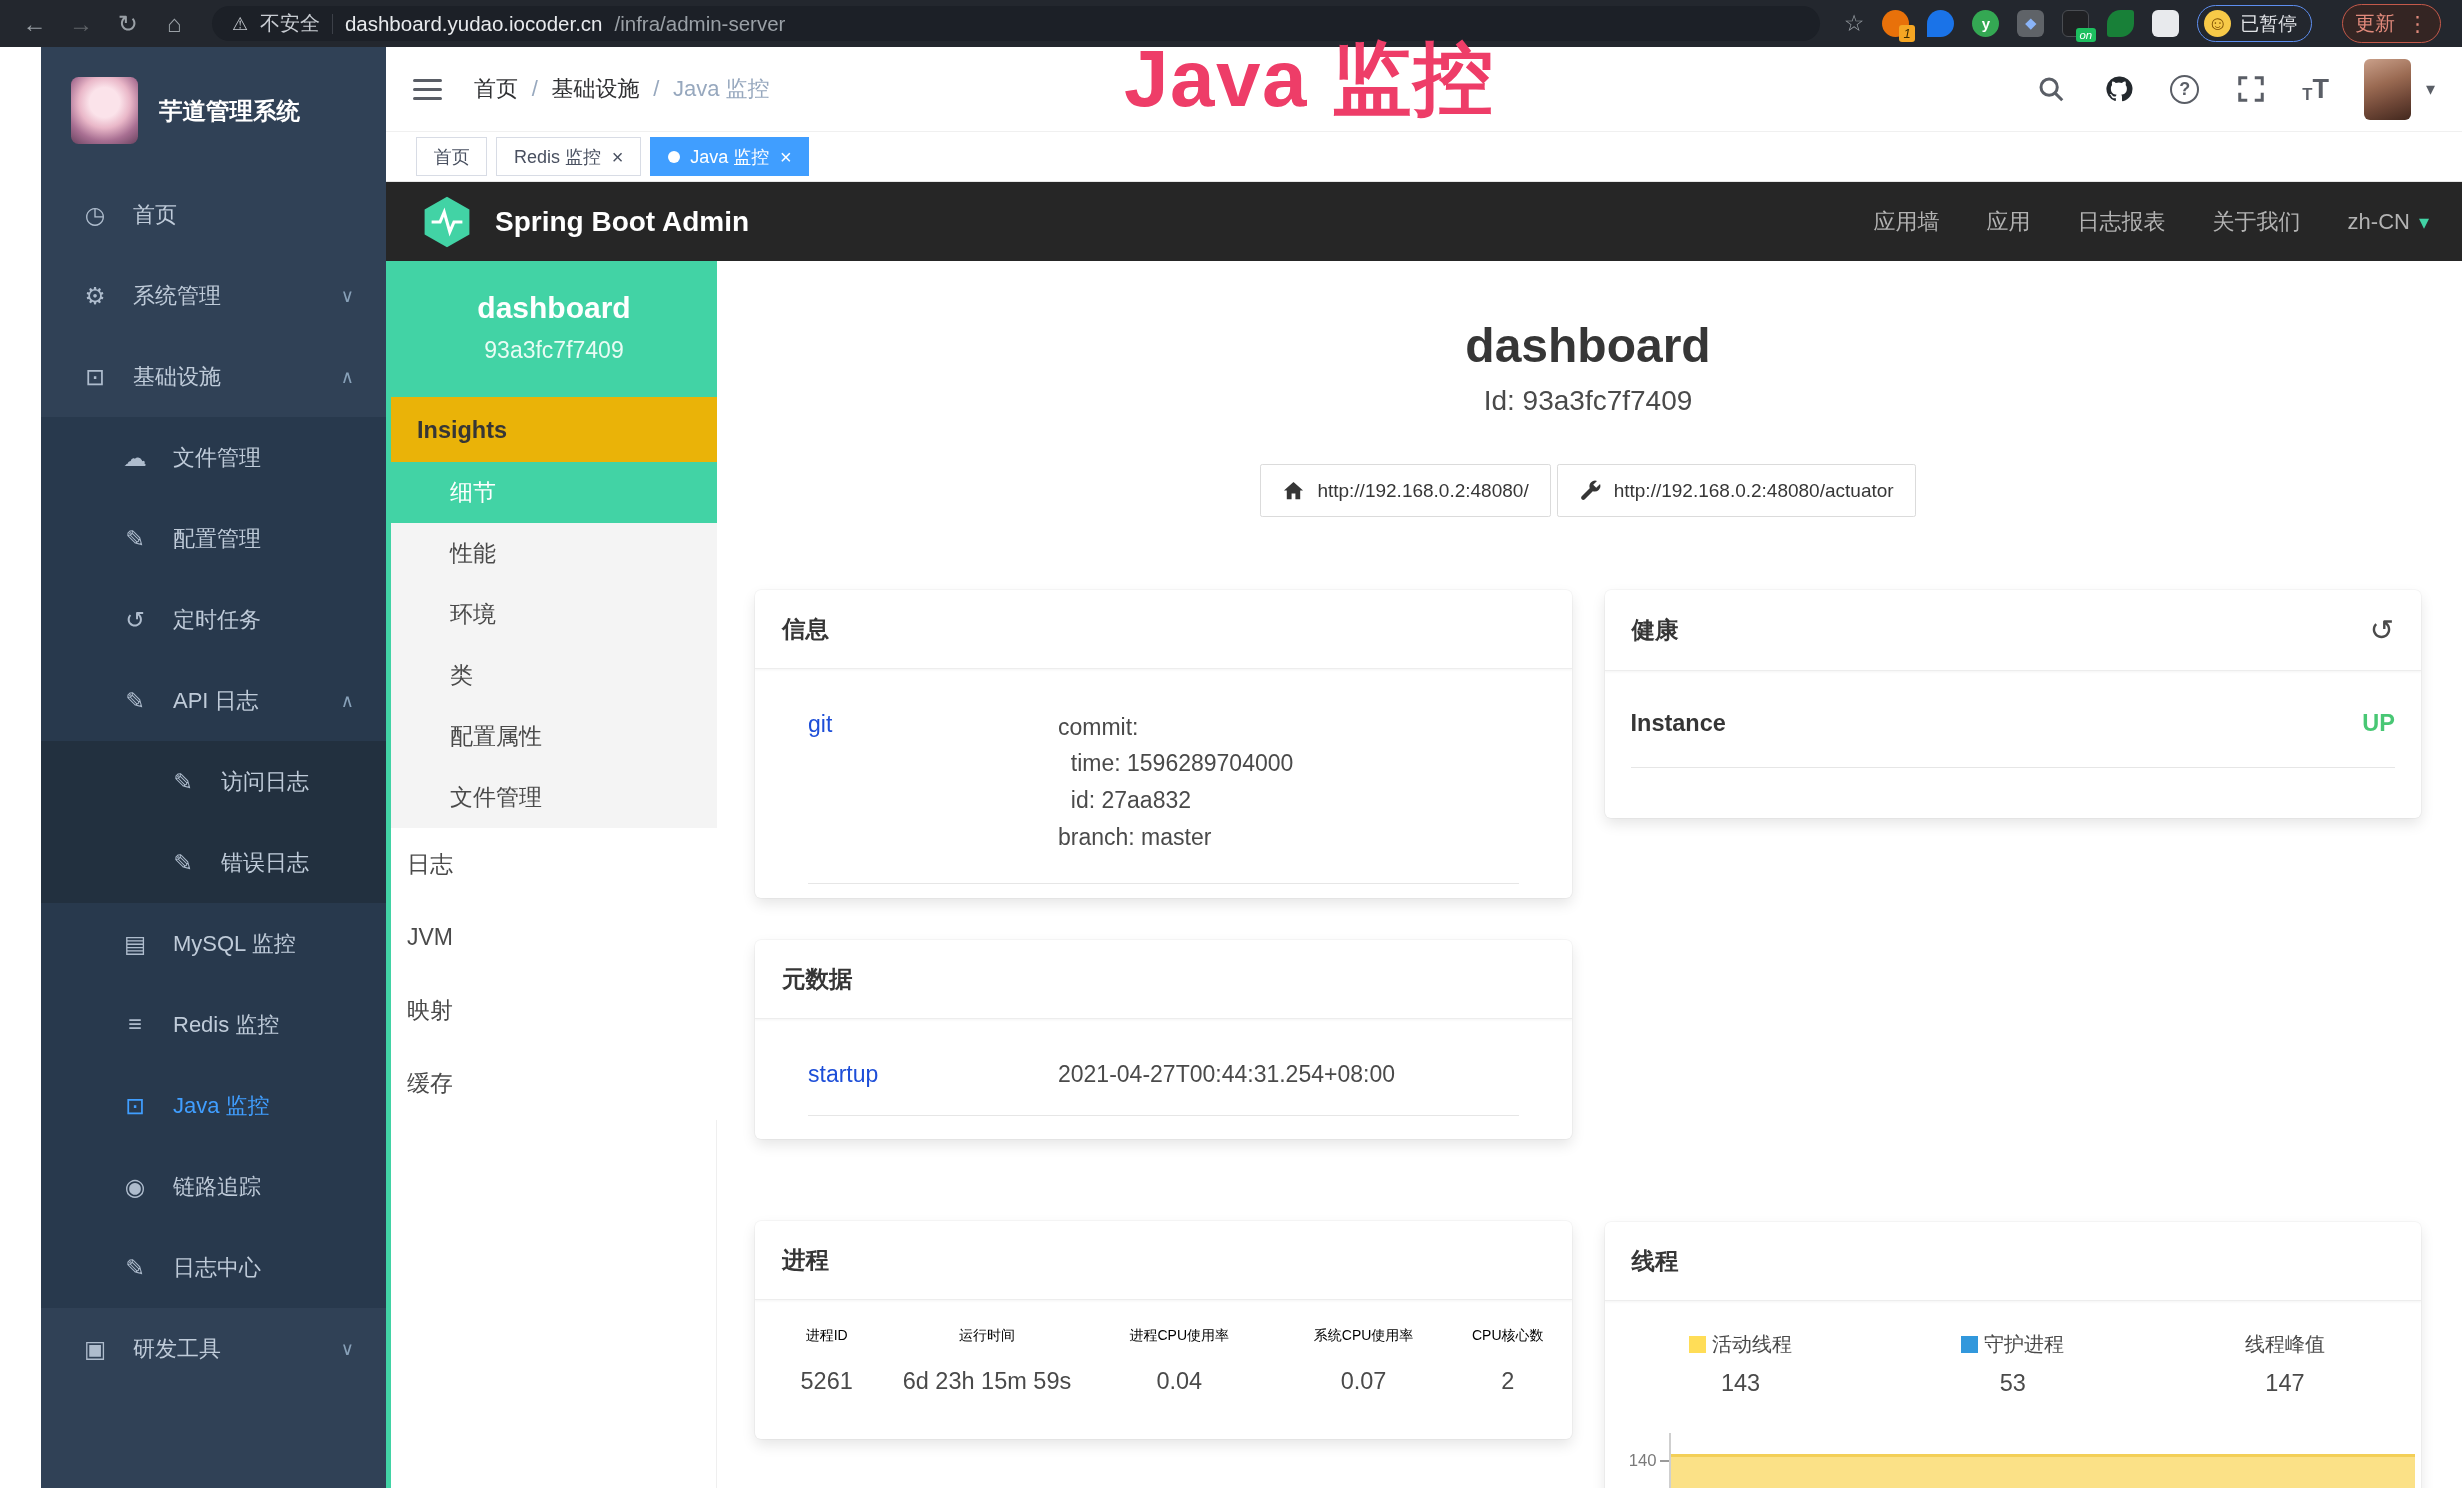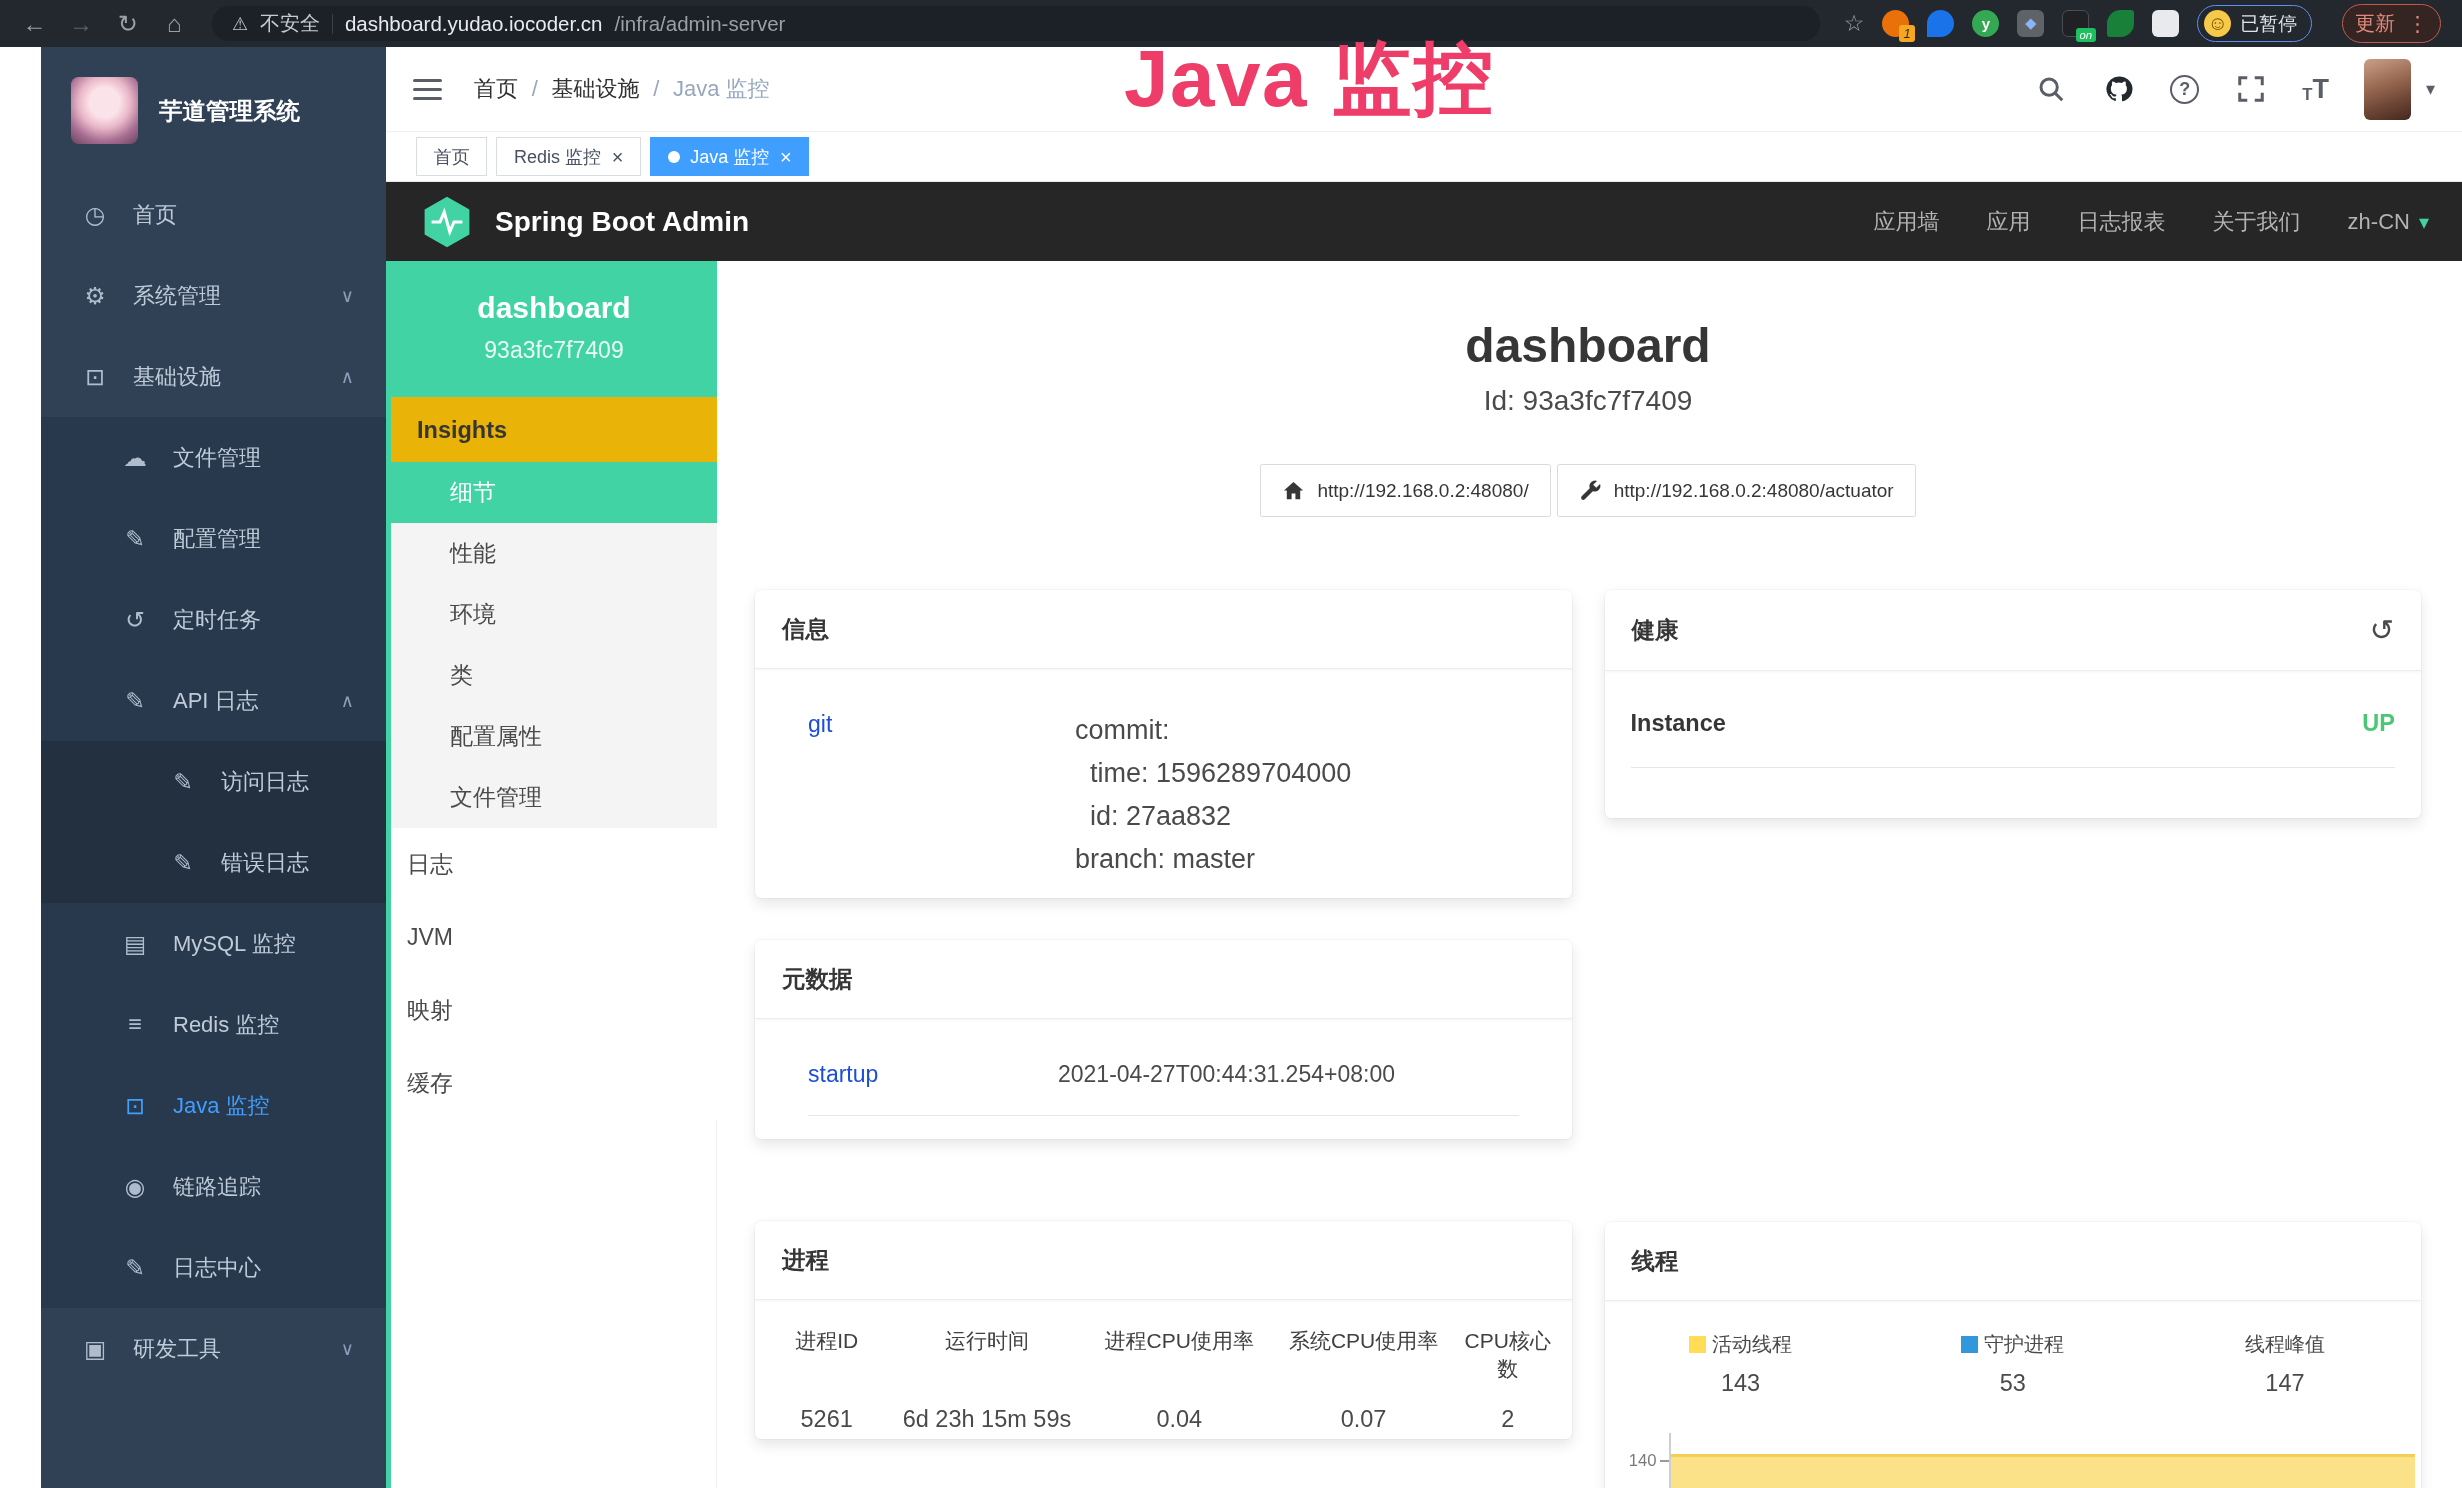--- a/index.html
+++ b/index.html
@@ -108,32 +108,32 @@
   .cards { display:flex; gap:33px; margin-top:73px; }
   .col { flex:1; min-width:0; display:flex; flex-direction:column; }
   .card { background:#fff; border-radius:6px; box-shadow:0 6px 13.7px rgba(10,10,10,.10), 0 0 0 0.8px rgba(10,10,10,.04); overflow:hidden; }
   .card-header { padding:23px 27px; font-size:23.5px; font-weight:700; color:#363636; border-bottom:0.8px solid #ededed; box-shadow:0 1.5px 2.3px rgba(10,10,10,.04); display:flex; align-items:center; }
   .card-header .hspacer { flex:1; }
   .hist-ic { font-size:29px; font-weight:400; color:#4a4a4a; cursor:pointer; }
   .card-body { padding:7.6px 27px 27px; }
 
   .kv-row { display:flex; margin:0 26px; padding:32px 0 27px; border-bottom:0.8px solid #e6e6e6; }
   .kv-label { width:250px; flex:none; font-size:23px; color:#1d4ed8; padding-top:2.3px; }
-  .kv-pre { white-space:pre; font-size:27px; color:#4a4a4a; line-height:1.6;margin-left:17px; }
+  .kv-pre { white-space:pre; font-size:23px; color:#4a4a4a; line-height:1.6; }
   .kv-value { font-size:23px; color:#4a4a4a; padding-top:2.3px; }
 
   .health-row { display:flex; justify-content:space-between; margin:0 26px; padding:39px 0 30px; border-bottom:0.8px solid #e6e6e6; }
   .health-label { font-size:23.5px; color:#363636; font-weight:600; }
   .health-up { font-size:23.5px; font-weight:700; color:#48c774; }
 
   .ptable { padding:27px 7.6px 0; }
   .prow { display:flex; text-align:center; }
   .pc { padding:0 6px; }
   .pc0 { flex:0 0 16%; } .pc1 { flex:0 0 24%; } .pc2 { flex:0 0 24%; } .pc3 { flex:0 0 22%; } .pc4 { flex:0 0 14%; }
-  .phead { font-size:21px; color:#404040; }
+  .phead { font-size:14px; color:#000000; }
   .pval  { font-size:23.5px; color:#4a4a4a; margin-top:23px; }
 
   .tstats { display:flex; text-align:center; padding-top:30px; }
   .tstat { flex:1; }
   .tleg { display:flex; align-items:center; justify-content:center; gap:6px; font-size:20px; color:#4a4a4a; }
   .sw { width:16.7px; height:16.7px; flex:none; }
   .sw.live { background:#ffdd57; }
   .sw.daemon { background:#3298dc; }
   .tval { font-size:23.5px; color:#4a4a4a; margin-top:12px; }
 

